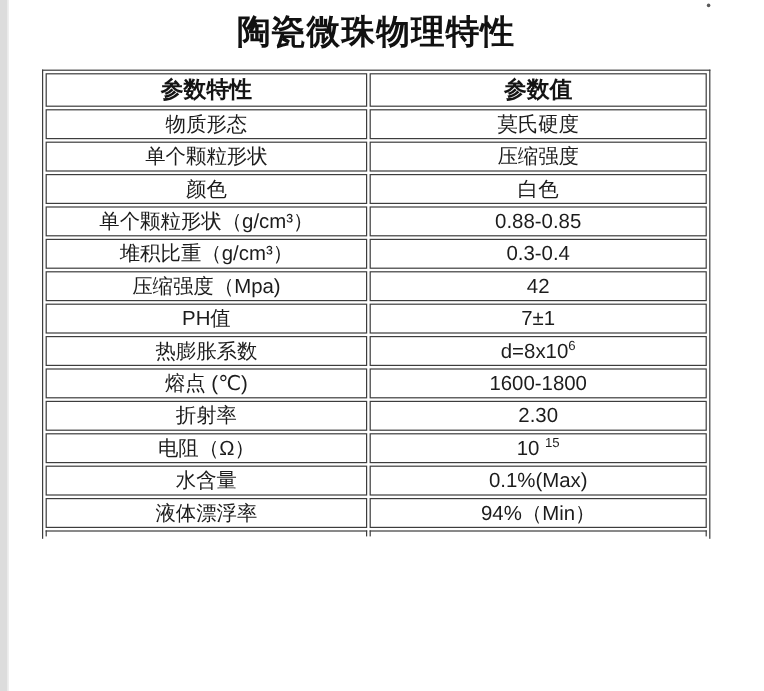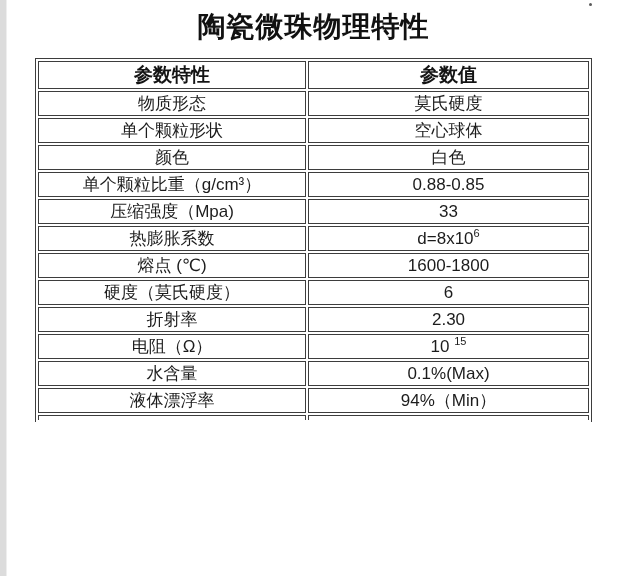--- a/index.html
+++ b/index.html
@@ -102,45 +102,49 @@
         <th>参数值</th>
       </tr>
     </thead>
     <tbody>
         <tr>
           <td>物质形态</td>
           <td>莫氏硬度</td>
         </tr>
         <tr>
           <td>单个颗粒形状</td>
-          <td>空心球体</td>
+          <td>压缩强度</td>
         </tr>
         <tr>
           <td>颜色</td>
           <td>白色</td>
         </tr>
         <tr>
-          <td>单个颗粒比重（g/cm³）</td>
+          <td>单个颗粒形状（g/cm³）</td>
           <td>0.88-0.85</td>
         </tr>
         <tr>
+          <td>堆积比重（g/cm³）</td>
+          <td>0.3-0.4</td>
+        </tr>
+        <tr>
           <td>压缩强度（Mpa)</td>
-          <td>33</td>
+          <td>42</td>
+        </tr>
+        <tr>
+          <td>PH值</td>
+          <td>7±1</td>
         </tr>
         <tr>
           <td>热膨胀系数</td>
           <td>d=8x10<sup>6</sup></td>
         </tr>
         <tr>
           <td>熔点 (℃)</td>
           <td>1600-1800</td>
-        </tr>
-        <tr>
-          <td>硬度（莫氏硬度）</td>
-          <td>6</td>
         </tr>
         <tr>
           <td>折射率</td>
           <td>2.30</td>
         </tr>
         <tr>
           <td>电阻（Ω）</td>
           <td>10 <sup>15</sup></td>
         </tr>
         <tr>

